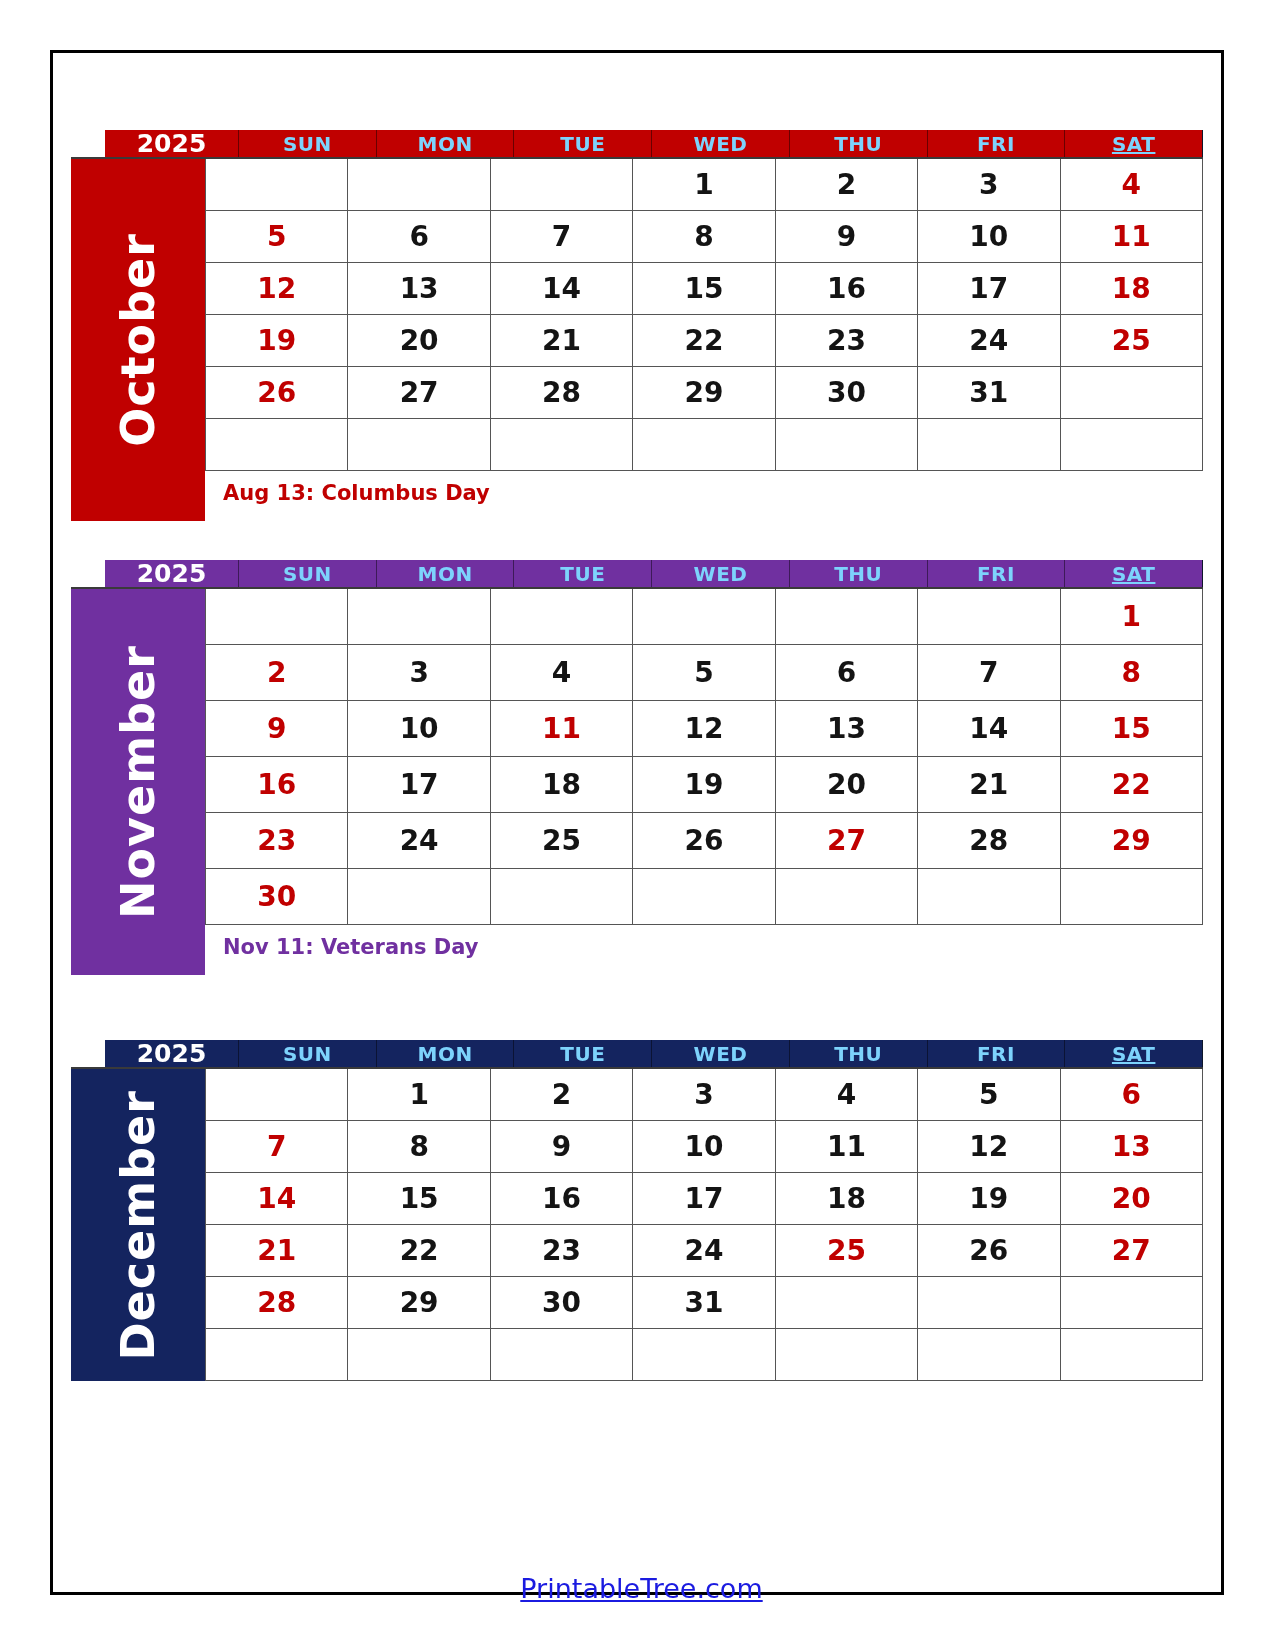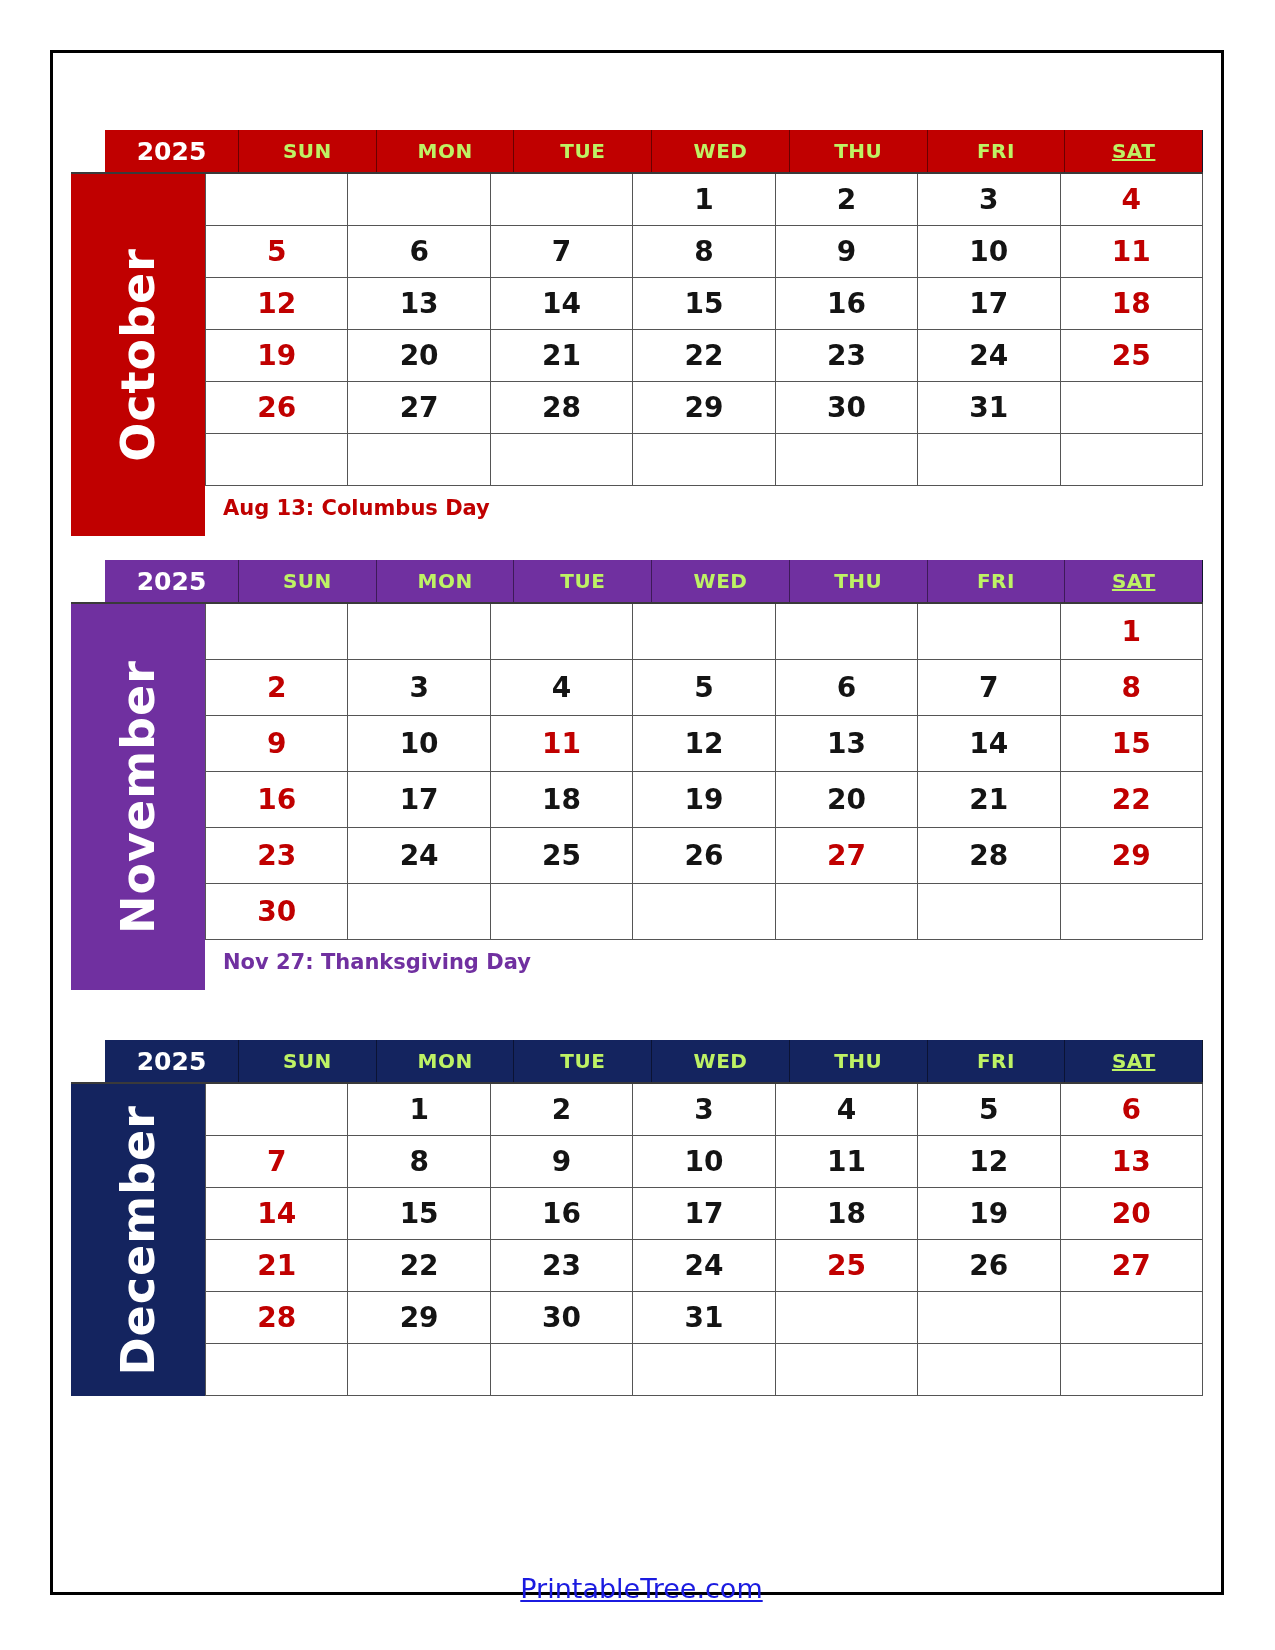--- a/index.html
+++ b/index.html
@@ -8,25 +8,25 @@
   body { position:relative; overflow:hidden; }
 
   .page-border { position:absolute; left:50px; top:50px; width:1174px; height:1545px;
                  border:3px solid #000; }
 
   .month-block { position:absolute; left:71px; width:1132px; }
   .m-oct { top:130px; }
   .m-nov { top:560px; }
   .m-dec { top:1040px; }
 
-  .cal-header { display:flex; height:44px; border-bottom:2px solid #3a3a3a;padding-left:34px; }
+  .cal-header { display:flex; height:29px; border-bottom:2px solid #3a3a3a;padding-left:34px; }
   .year-cell { width:134px; background:var(--theme); color:#fff; font-weight:bold;
                font-size:25px; display:flex; align-items:center; justify-content:center;
                border-right:1px solid rgba(0,0,0,.45); }
-  .dow-cell { flex:1; background:var(--theme); color:#bef264; font-weight:bold;
+  .dow-cell { flex:1; background:var(--theme); color:#7dd3fc; font-weight:bold;
               font-size:20px; letter-spacing:.5px; display:flex; align-items:center;
               justify-content:center; border-right:1px solid rgba(0,0,0,.45); }
   .dow-cell:last-child { border-right:1px solid #0f172a;text-decoration:underline; }
 
   .cal-body { display:flex; align-items:stretch; }
   .month-col { width:134px; background:var(--theme); display:flex;
                align-items:center; justify-content:center; }
   .month-name { writing-mode:vertical-rl; transform:rotate(180deg); color:#fff;
                 font-weight:bold; font-size:46px; letter-spacing:1px; }
 
@@ -170,21 +170,21 @@
           <div class="date-cell red">29</div>
           <div class="date-cell red">30</div>
           <div class="date-cell"></div>
           <div class="date-cell"></div>
           <div class="date-cell"></div>
           <div class="date-cell"></div>
           <div class="date-cell"></div>
           <div class="date-cell"></div>
         </div>
       <div class="holiday-area">
-          <div class="holiday-line">Nov 27: Thanksgiving Day</div>
+          <div class="holiday-line">Nov 11: Veterans Day</div>
         </div>
     </div>
   </div>
 </div>
 
 <div class="month-block m-dec" style="--theme: #14245F; --holiday-red: #C00000;">
   <div class="cal-header">
     <div class="year-cell">2025</div>
     <div class="dow-cell">SUN</div>
     <div class="dow-cell">MON</div>

